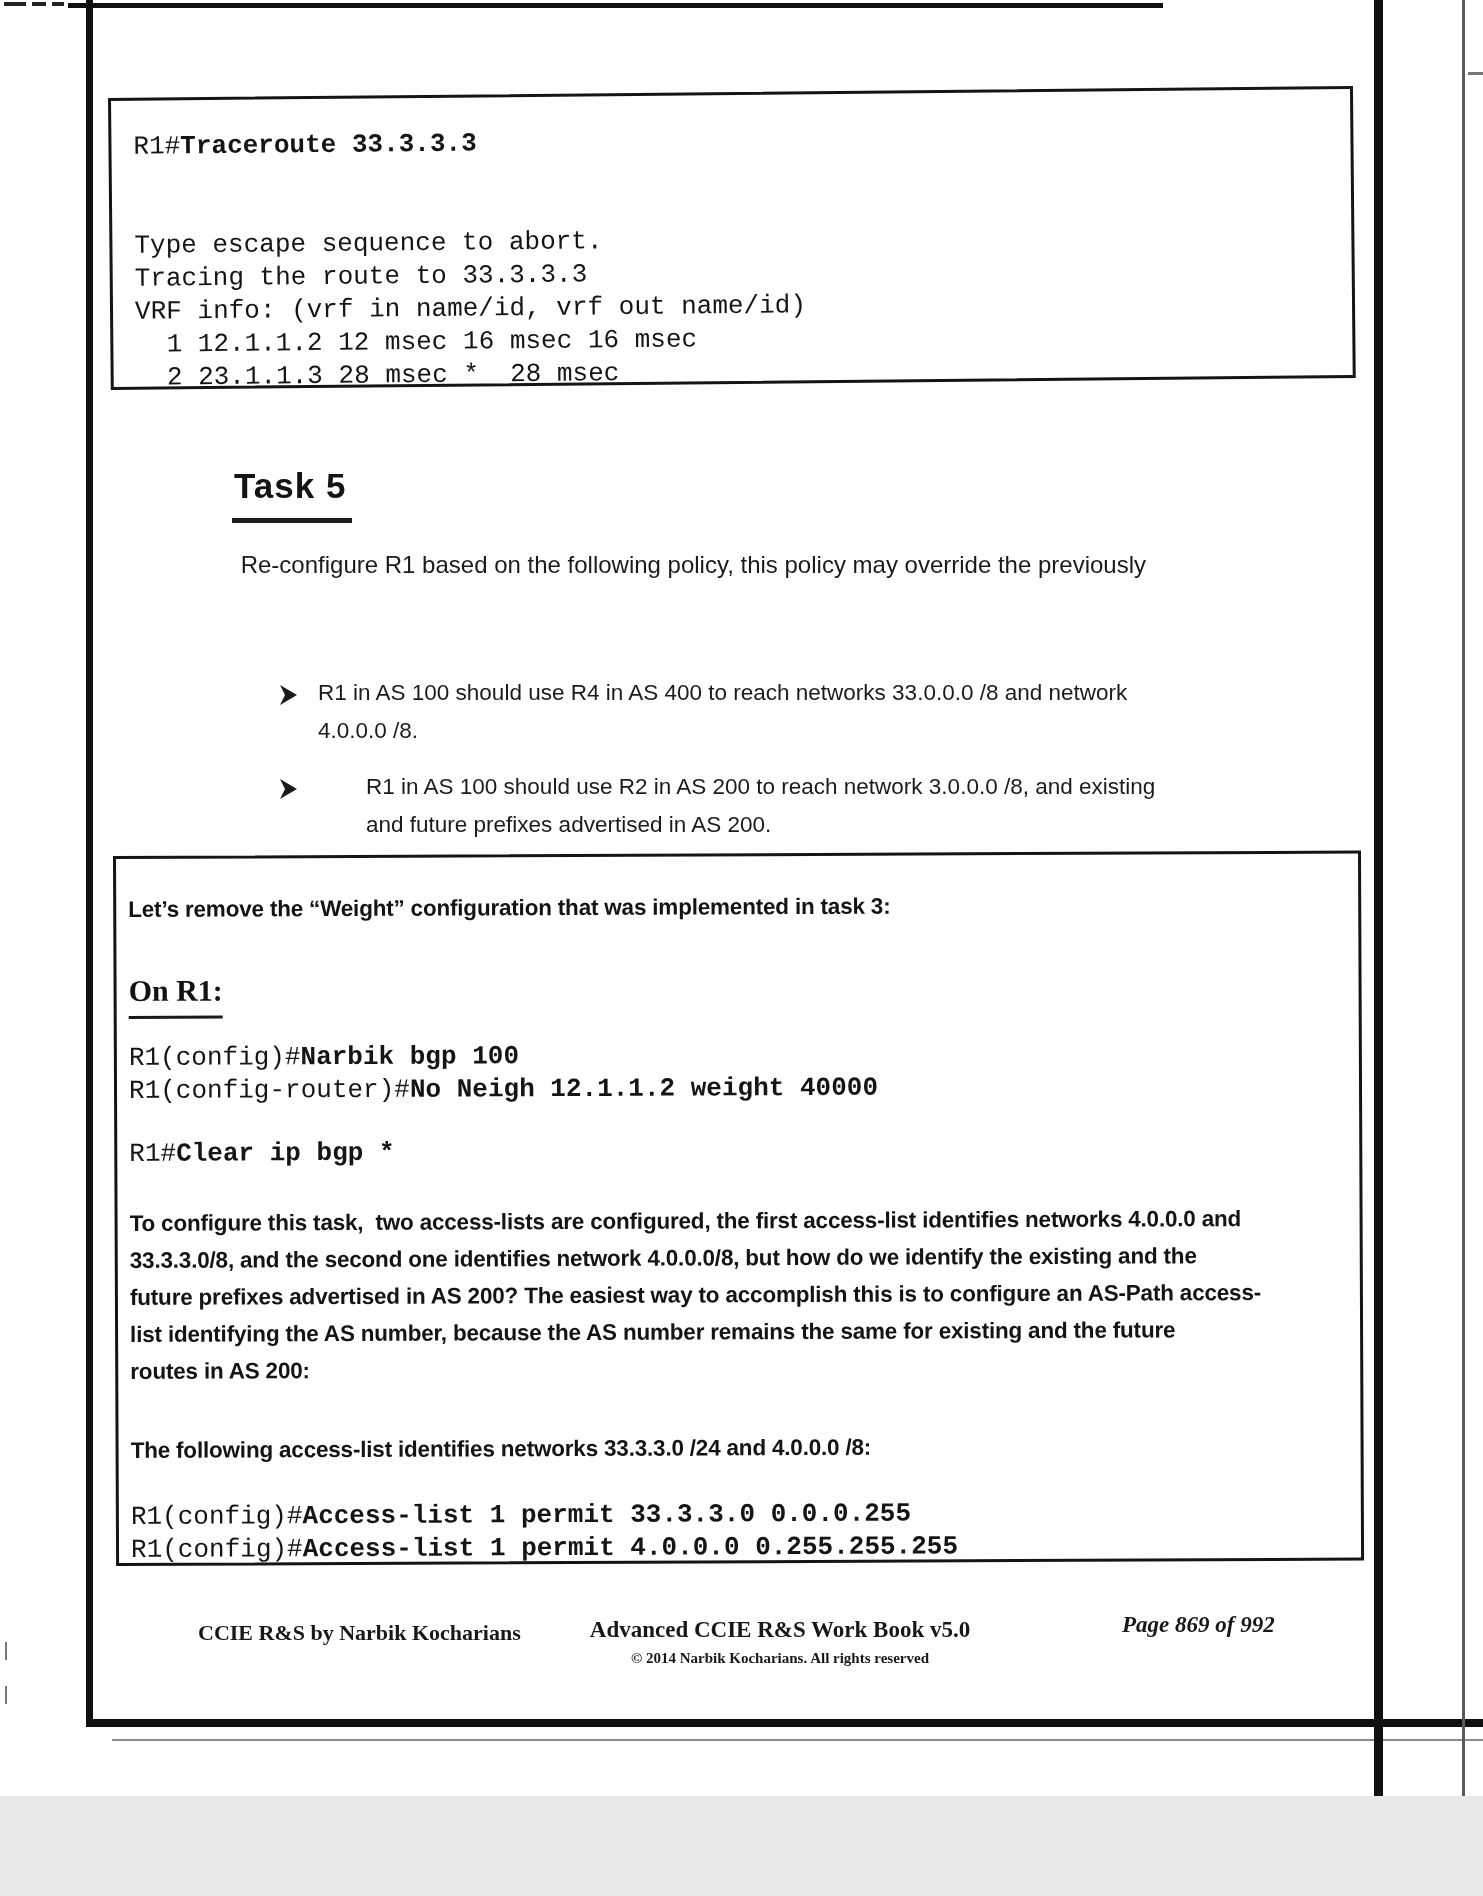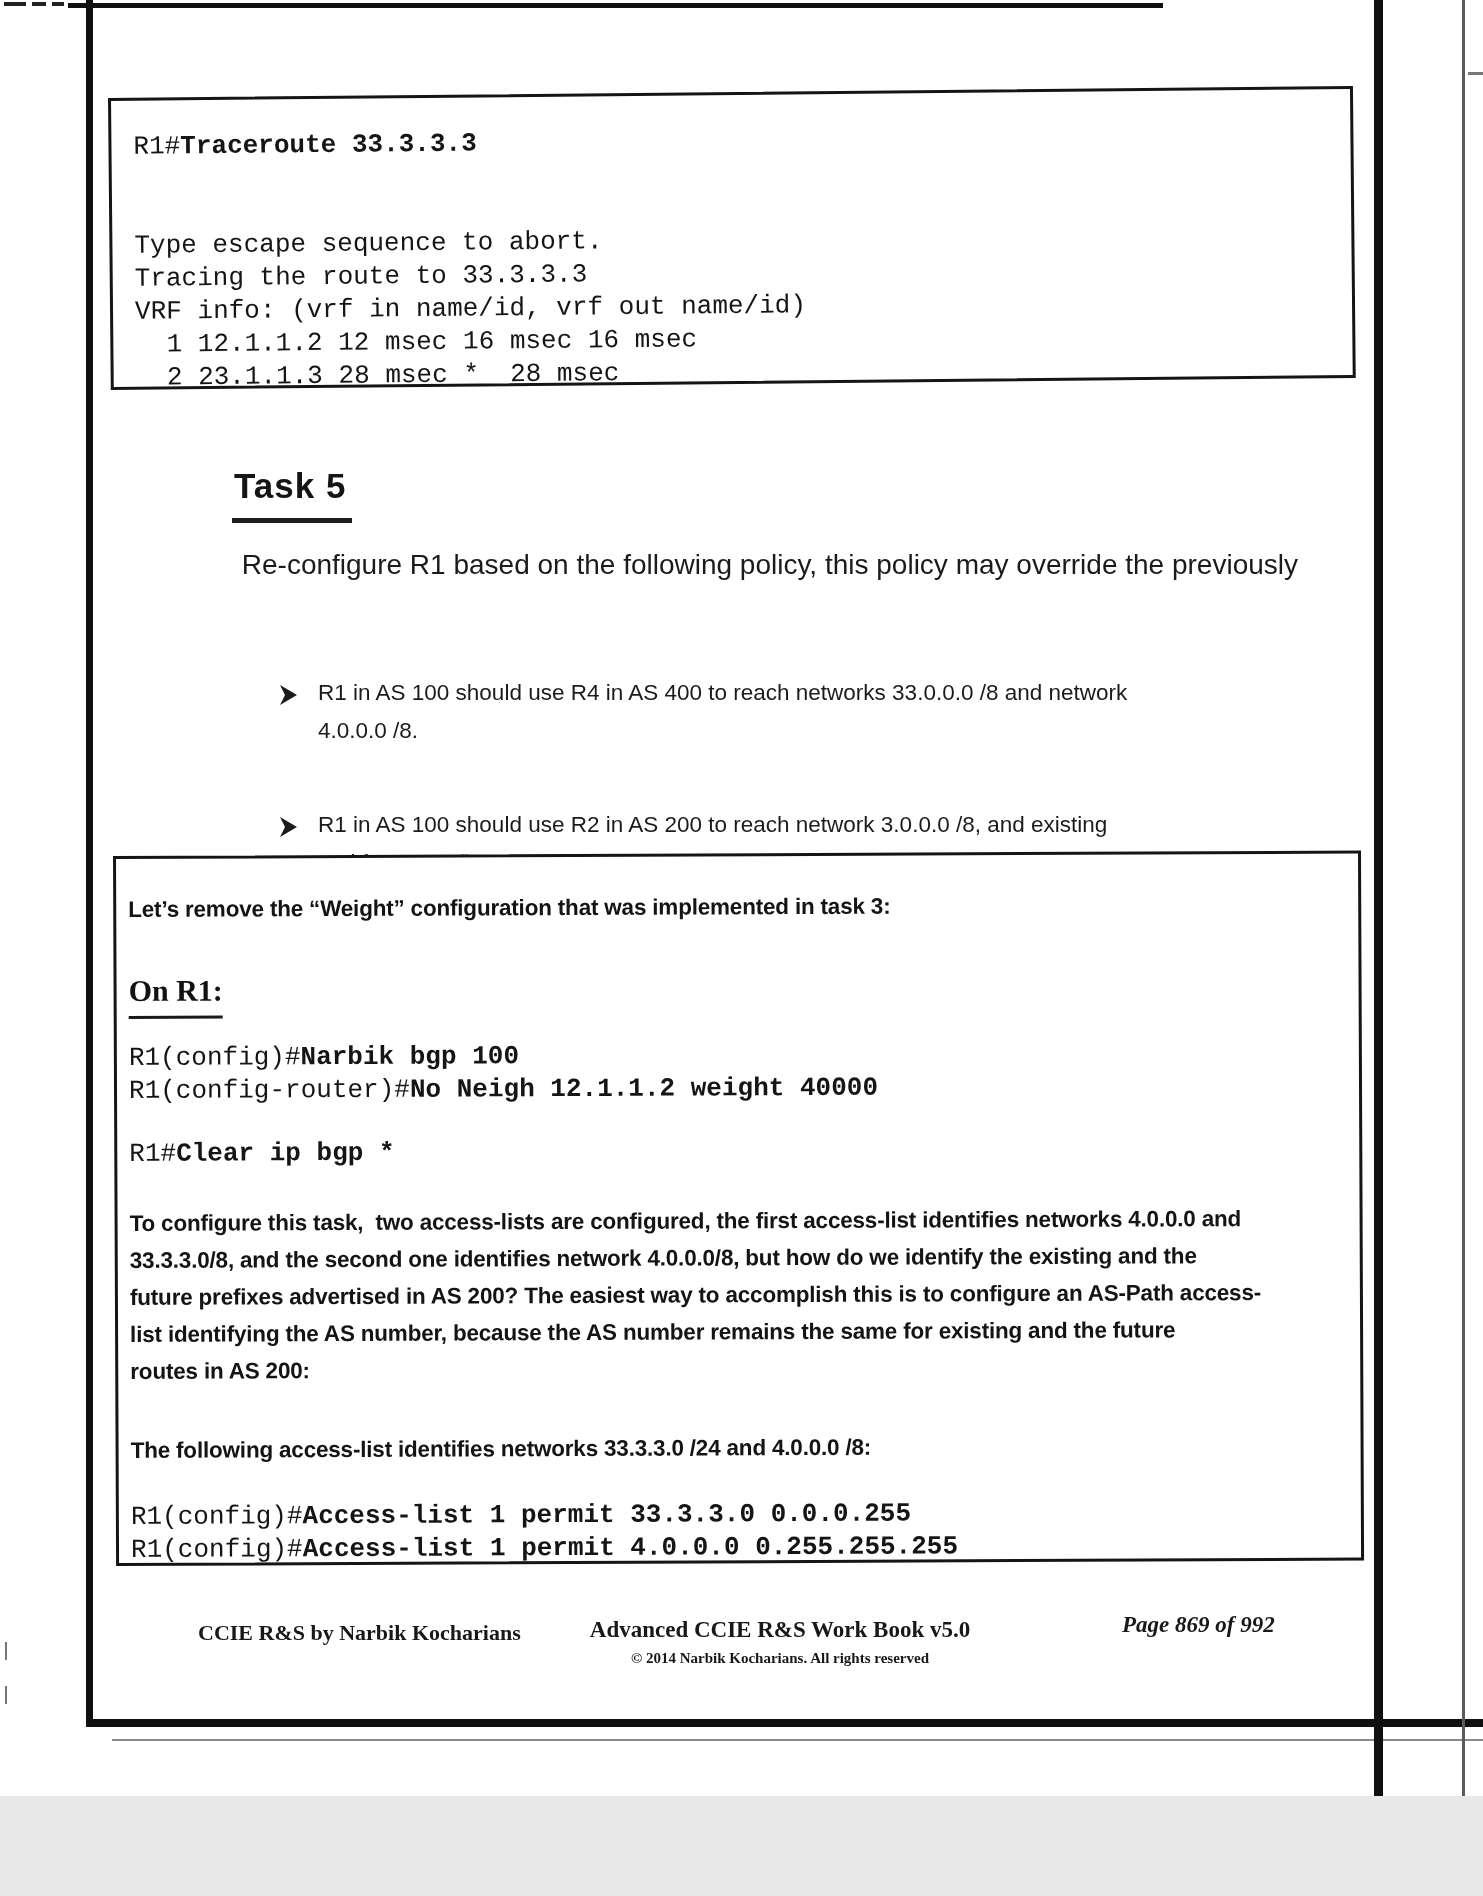--- a/index.html
+++ b/index.html
@@ -29,24 +29,24 @@
   .mono-line{white-space:pre;line-height:33px;}
   .mono-line .cmd{font-weight:bold;}
   .mono-blank{height:33px;}
 
   
   .task-title{
     position:absolute;left:232px;top:466px;font-size:35px;font-weight:bold;
     letter-spacing:1px;border-bottom:5px solid #1e1e1e;padding:0 6px 12px 2px;color:#151515;
   }
   .body-line{display:block;white-space:pre;}
-  .task-intro{position:absolute;left:234px;top:546px;font-size:28px;line-height:37px;color:#1b1b1b;}
+  .task-intro{position:absolute;left:234px;top:546px;font-size:24px;line-height:37px;color:#1b1b1b;}
   .bullet{position:absolute;left:276px;font-size:22.5px;line-height:38px;color:#1b1b1b;display:flex;margin-top:24px;}
   .bullet-1{top:650px;}
-  .bullet-2{top:782px;}
+  .bullet-2{top:744px;gap:48px;}
   .bullet-icon{width:42px;flex:0 0 42px;padding-top:7px;}
 
   
   .solution-box{
     position:absolute;left:113px;top:856px;width:1248px;height:710px;
     border:3px solid #151515;background:#fff;box-sizing:border-box;
     padding:32px 14px 0 12px;transform:rotate(-0.25deg);transform-origin:left top;
   }
   .bold-sans{font-weight:bold;font-size:22.5px;line-height:37px;color:#141414;letter-spacing:-0.2px;}
   .device-heading{

